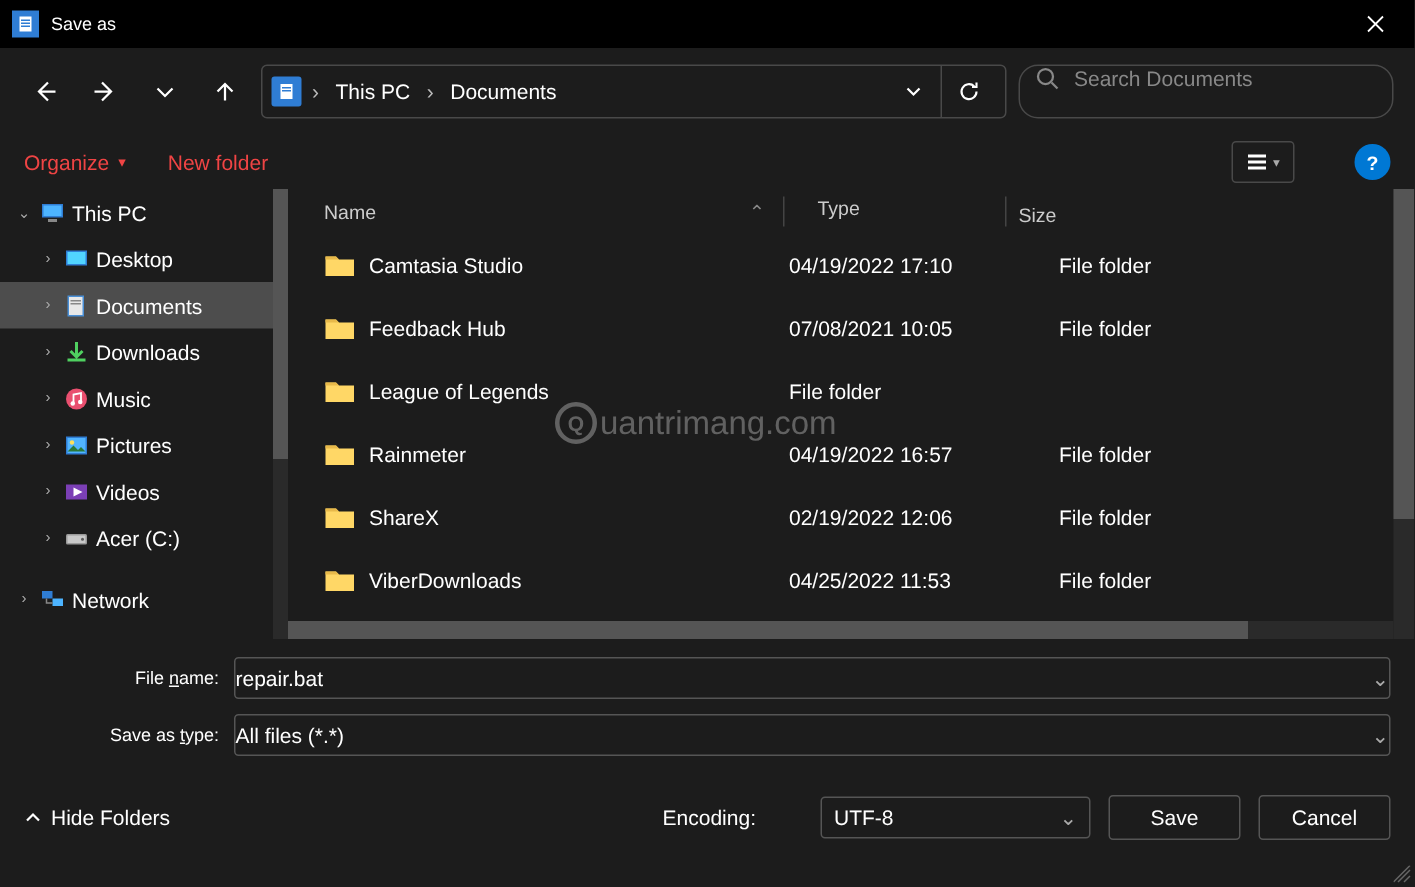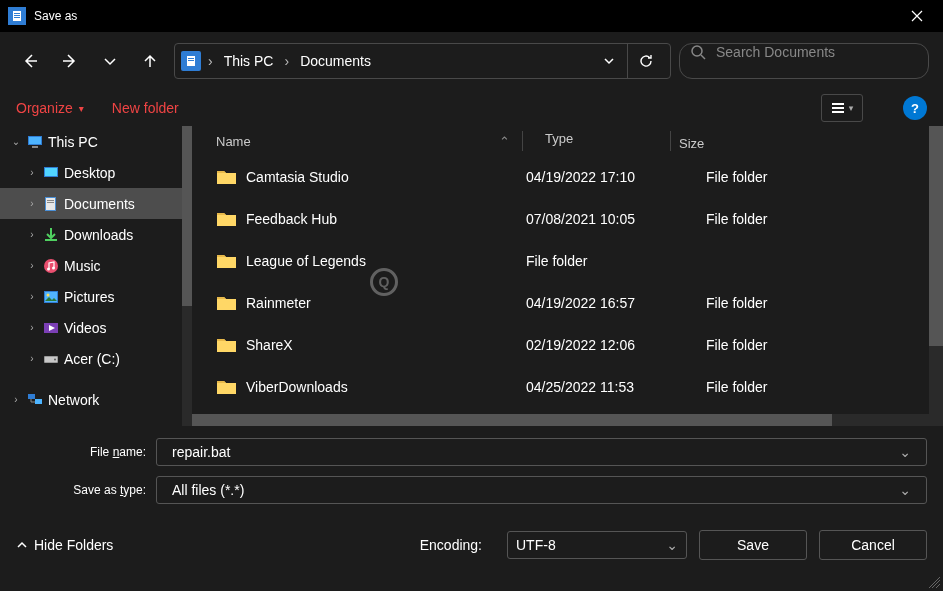--- a/index.html
+++ b/index.html
@@ -49,29 +49,29 @@
 .file-row { display:flex; height:42px; align-items:center; padding-left:24px; cursor:pointer; color:#fff; }
 .file-icon { width:22px; height:18px; margin-right:8px; }
 .folder-svg { fill:#ffd766; }
 .cell-name { width:302px; display:flex; align-items:center; }
 .cell-date { width:180px; padding-left:8px; }
 .cell-type { width:148px; padding-left:8px; }
 .form { padding:12px 16px 0 16px; }
 .form-row { display:flex; align-items:center; margin-bottom:10px; }
 .form-label { width:140px; text-align:right; padding-right:10px; font-size:12px; }
 .form-label .underline { text-decoration:underline; }
-.form-field { flex:1; height:28px; border:1px solid #555; border-radius:3px; background:#1c1c1c; display:flex; align-items:center; padding:0 15px; color:#fff; }
+.form-field { flex:1; height:28px; border:1px solid #555; border-radius:3px; background:#1c1c1c; display:flex; align-items:center; padding:0 0; color:#fff; }
 .form-field input { flex:1; background:none; border:none; color:#fff; outline:none; font-size:14px; }
 .form-chev { color:#aaa; }
 .footer { display:flex; align-items:center; padding:16px; gap:12px; }
 .hide-folders { display:flex; align-items:center; gap:6px; cursor:pointer; }
 .footer-spacer { flex:1; }
 .enc-label { margin-right:13px; }
-.enc-select { width:180px; height:28px; border:1px solid #555; border-radius:3px; display:flex; align-items:center; padding:0 8px; cursor:pointer; }
-.btn { width:108px; height:30px; border:1px solid #555; border-radius:3px; display:flex; align-items:center; justify-content:center; cursor:pointer; color:#fff; }
+.enc-select { width:180px; height:28px; border:1px solid #555; border-radius:3px; display:flex; align-items:center; padding:0 8px; cursor:pointer;margin-left:18px; }
+.btn { width:88px; height:30px; border:1px solid #555; border-radius:3px; display:flex; align-items:center; justify-content:center; cursor:pointer; color:#fff; }
 .watermark { position:absolute; left:370px; top:268px; color:#9b9b9b; font-size:22px; display:flex; align-items:center; gap:2px; opacity:.55; pointer-events:none; }
 .watermark-circle { width:28px; height:28px; border:3px solid #9b9b9b; border-radius:50%; display:flex; align-items:center; justify-content:center; font-size:14px; font-weight:bold; }
 .resize-grip { position:absolute; right:2px; bottom:2px; width:12px; height:12px; }
 .resize-grip svg { width:12px; height:12px; }
 svg { display:block; }
 </style>
 </head>
 <body>
 
 <div class="titlebar">
@@ -393,19 +393,20 @@
   <div class="btn">
       <span>Save</span>
     </div>
   <div class="btn">
       <span>Cancel</span>
     </div>
 </div>
 
 <div class="watermark">
   <div class="watermark-circle">Q</div>
+    <span>uantrimang.com</span>
 </div>
 
 <div class="resize-grip">
   <svg viewBox="0 0 12 12">
       <path d="M11 7 L7 11 M11 3 L3 11 M11 0 L0 11" stroke="#666" stroke-width="1"></path>
     </svg>
 </div>
 
 </body></html>

